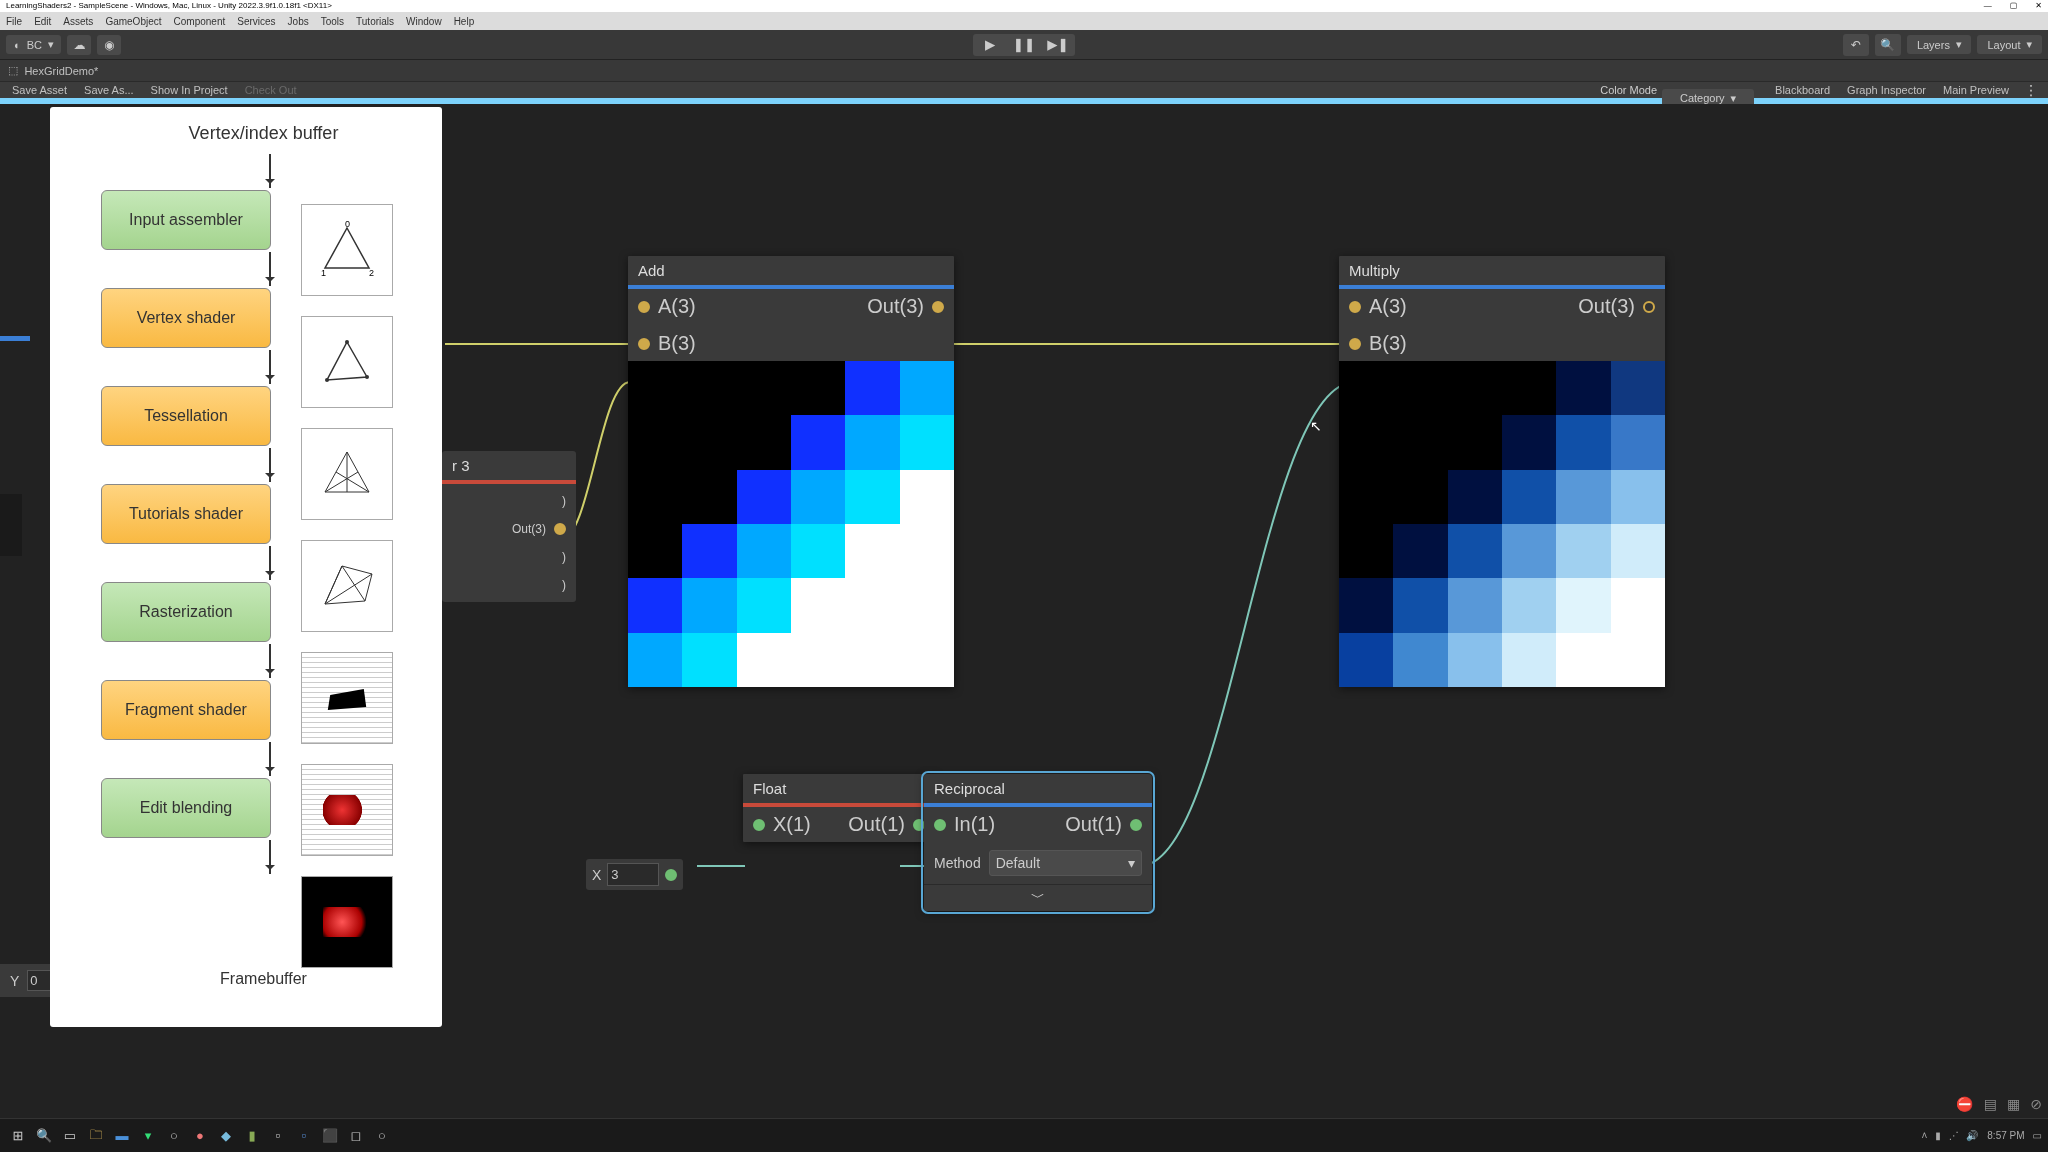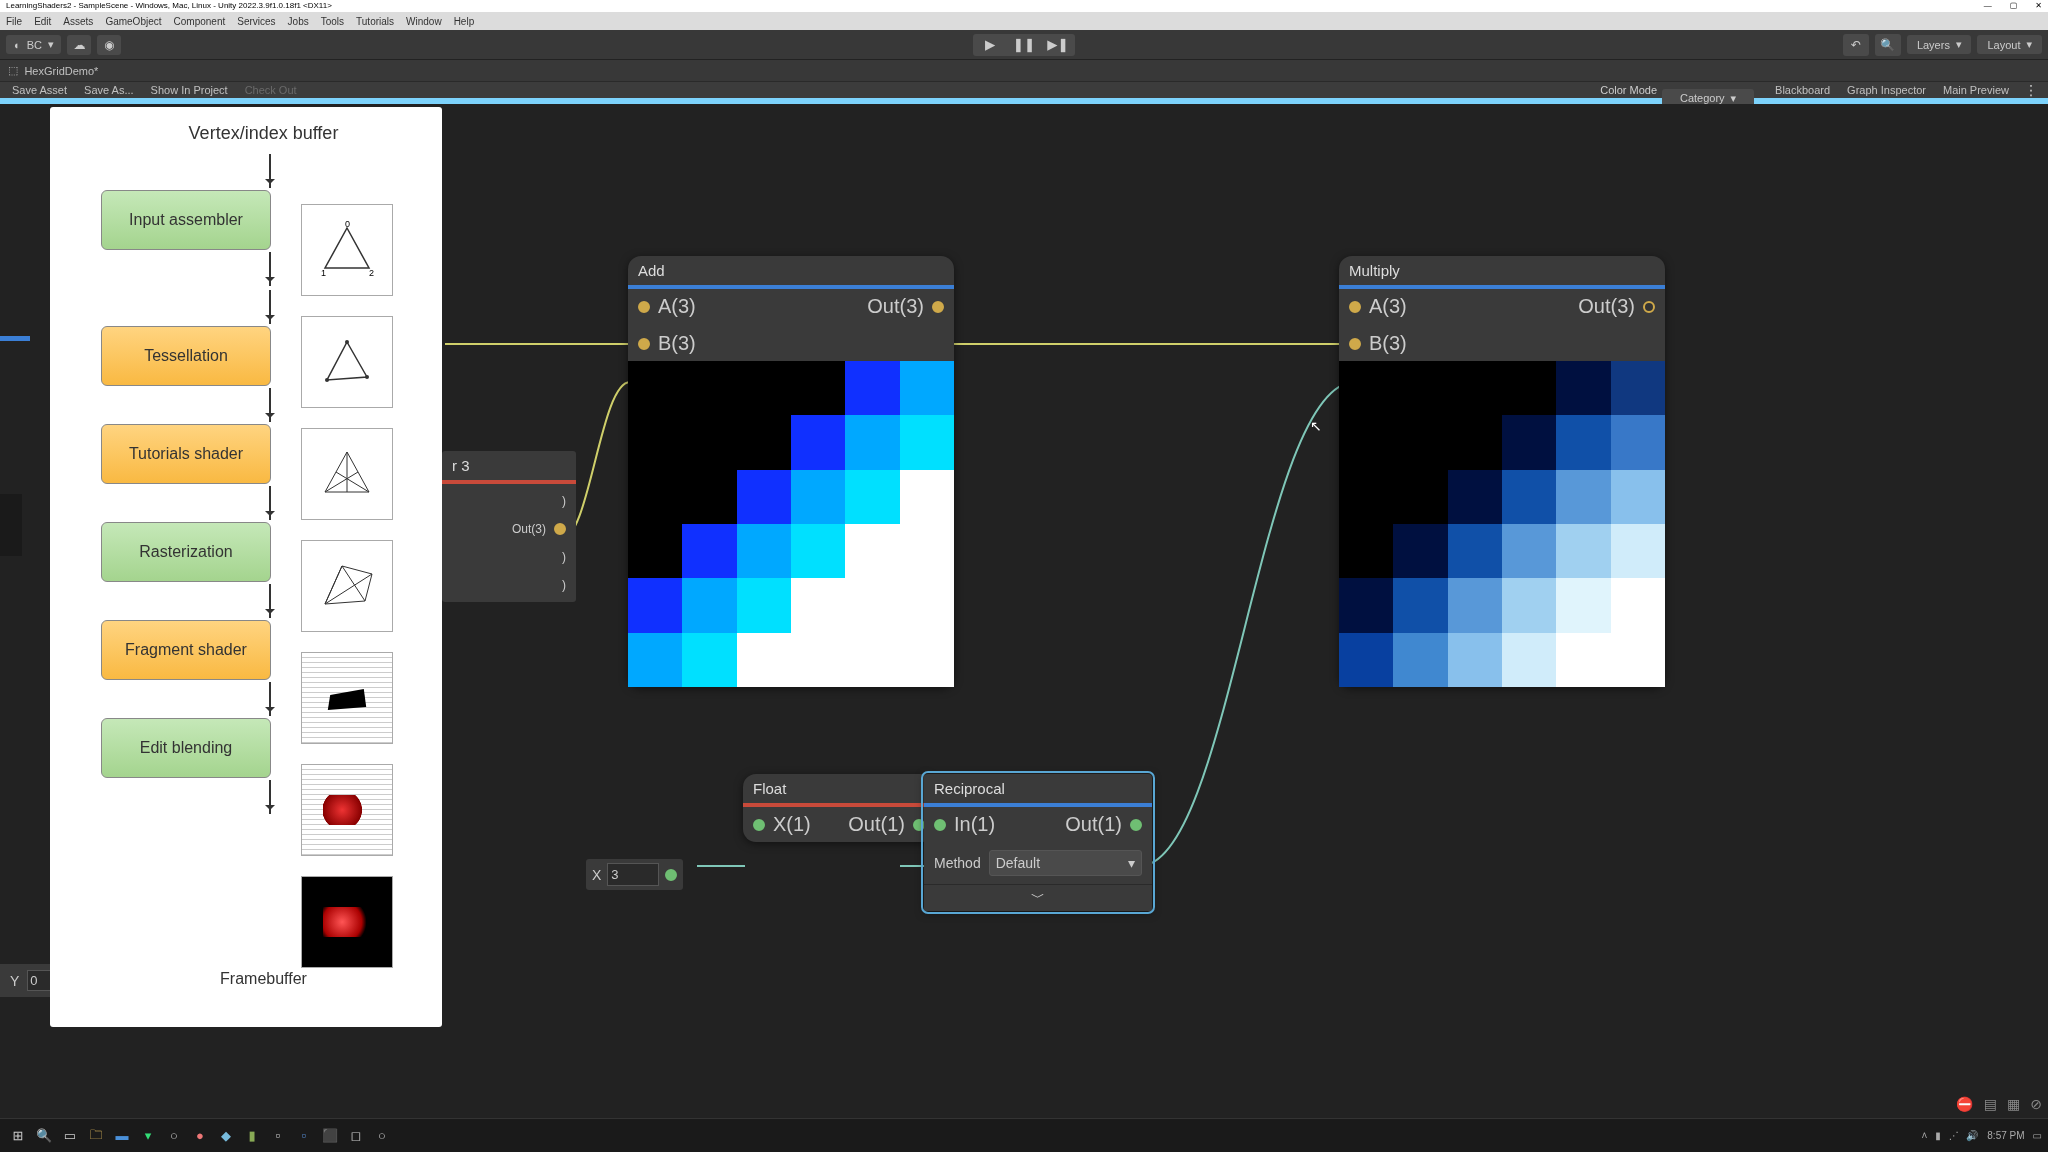--- a/index.html
+++ b/index.html
@@ -34,21 +34,21 @@
 .shader-toolbar { height: 22px; background: #3c3c3c; display: flex; align-items: center; padding: 0 4px; border-bottom: 6px solid #7dd3fc; gap: 1px; font-size: 11px; }
 .shader-toolbar .btn { padding: 2px 8px; color: #c0c0c0; }
 .shader-toolbar .btn.disabled { color: #6a6a6a; }
 .shader-toolbar .spacer { flex: 1; }
 .shader-toolbar .kebab { padding: 0 6px; font-size: 14px; }
 
 
 .canvas { position: absolute; left: 0; right: 0; top: 104px; bottom: 34px; background: #222; overflow: hidden; }
 
 
-.node { position: absolute; background: #3a3a3a; border-radius: 13px; box-shadow: 0 2px 8px rgba(0,0,0,.5); }
+.node { position: absolute; background: #3a3a3a; border-radius: 1px; box-shadow: 0 2px 8px rgba(0,0,0,.5); }
 .node.selected { outline: 2px solid #59a7d4; outline-offset: 1px; border-radius: 4px; }
 .node-title { padding: 6px 10px; font-size: 15px; color: #ddd; }
 .node-bar { height: 4px; }
 .bar-blue { background: #3b7fd6; }
 .bar-red { background: #c84a3a; }
 .node-body { display: flex; }
 .ports-col { padding: 6px 10px; display: flex; flex-direction: column; gap: 14px; font-size: 20px; }
 .port { display: flex; align-items: center; gap: 8px; }
 .port .dot { width: 12px; height: 12px; border-radius: 50%; border: 2px solid #cfa94a; background: #333; }
 .port .dot.green { border-color: #6fbf73; background: #333; }
@@ -197,20 +197,21 @@
     <input value="0" style="">
   </div>
 
   <div class="ref-panel">
     <div class="pipe-title">Vertex/index buffer</div>
     <div style="display:flex; gap:30px;">
       <div class="pipe-col" style="margin-left:35px;">
         <div class="pipe-arrow"></div>
         <div class="pipe-box green">Input assembler</div>
         <div class="pipe-arrow"></div>
+        <div class="pipe-box orange">Vertex shader</div>
         <div class="pipe-arrow"></div>
         <div class="pipe-box orange">Tessellation</div>
         <div class="pipe-arrow"></div>
         <div class="pipe-box orange">Tutorials shader</div>
         <div class="pipe-arrow"></div>
         <div class="pipe-box green">Rasterization</div>
         <div class="pipe-arrow"></div>
         <div class="pipe-box orange">Fragment shader</div>
         <div class="pipe-arrow"></div>
         <div class="pipe-box green">Edit blending</div>

